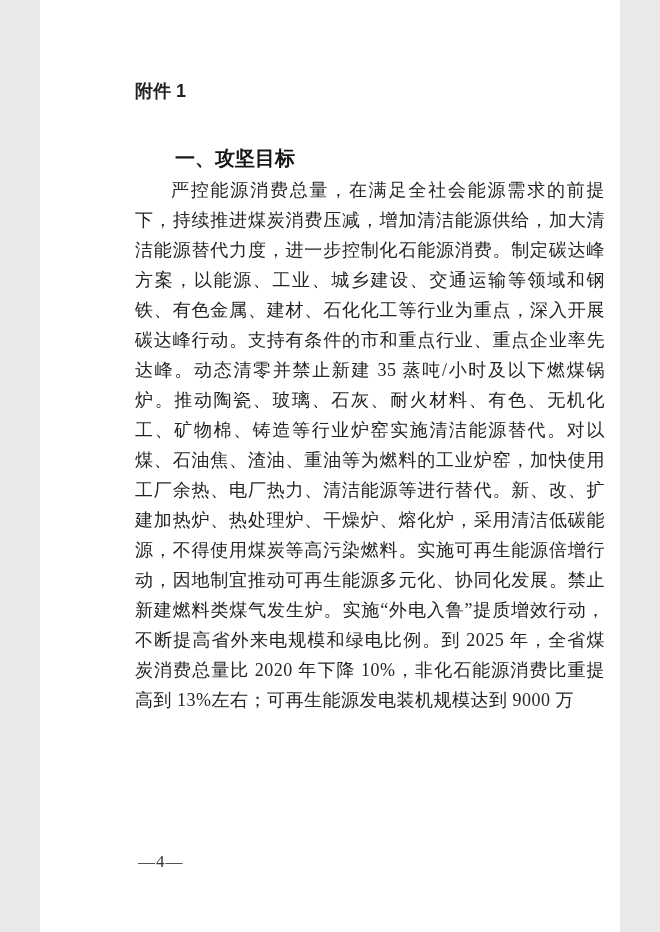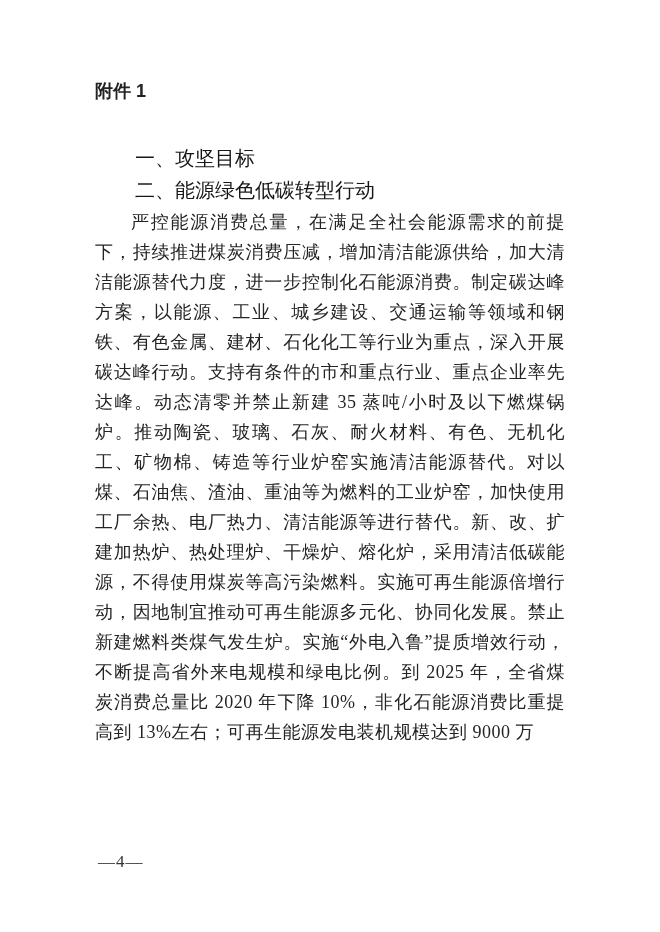--- a/index.html
+++ b/index.html
@@ -2,21 +2,21 @@
 <html><head>
 <meta charset="utf-8">
 <style>
   html, body {
     margin: 0;
     padding: 0;
     background: #e9e9e9;
   }
   .page {
     position: relative;
-    width: 660px;
+    width: 580px;
     height: 932px;
     margin: 0 auto;
     background: #ffffff;
     overflow: hidden;
     color: #1f1f1f;
     font-family: "Liberation Serif", "DejaVu Serif", serif;
   }
   .content {
     position: absolute;
     left: 95px;
@@ -38,21 +38,21 @@
     font-weight: 700;
     font-size: 25px;
     line-height: 34px;
     letter-spacing: 1px;
     color: #111;
   }
   .section-heading {
     margin-top: 0;
     margin-bottom: 0;
     font-family: "Liberation Sans", "DejaVu Sans", sans-serif;
-    font-weight: 400;
+    font-weight: 700;
     font-size: 20px;
     line-height: 30px;
     text-indent: 2em;
     color: #161616;
   }
   .heading-1 { margin-top: 40px; }
   .heading-2 { margin-top: 2px; }
   .body-para {
     margin: 2px 0 0 0;
     font-size: 18px;
@@ -77,20 +77,19 @@
 
 <div class="page">
   <div class="content">
 
     <div class="attachment-label">附件 1</div>
 
 
     <h2 class="section-heading heading-1">一、攻坚目标</h2>
 
 
-    <h2 class="section-heading heading-2">二、能源绿色低碳转型行动</h2>
 
     <p class="body-para">严控能源消费总量，在满足全社会能源需求的前提下，持续推进煤炭消费压减，增加清洁能源供给，加大清洁能源替代力度，进一步控制化石能源消费。制定碳达峰方案，以能源、工业、城乡建设、交通运输等领域和钢铁、有色金属、建材、石化化工等行业为重点，深入开展碳达峰行动。支持有条件的市和重点行业、重点企业率先达峰。动态清零并禁止新建 35 蒸吨/小时及以下燃煤锅炉。推动陶瓷、玻璃、石灰、耐火材料、有色、无机化工、矿物棉、铸造等行业炉窑实施清洁能源替代。对以煤、石油焦、渣油、重油等为燃料的工业炉窑，加快使用工厂余热、电厂热力、清洁能源等进行替代。新、改、扩建加热炉、热处理炉、干燥炉、熔化炉，采用清洁低碳能源，不得使用煤炭等高污染燃料。实施可再生能源倍增行动，因地制宜推动可再生能源多元化、协同化发展。禁止新建燃料类煤气发生炉。实施“外电入鲁”提质增效行动，不断提高省外来电规模和绿电比例。到 2025 年，全省煤炭消费总量比 2020 年下降 10%，非化石能源消费比重提高到 13%左右；可再生能源发电装机规模达到 9000 万</p>
 
   </div>
 
   <div class="page-number">—4—</div>
 </div>
 
 </body></html>

